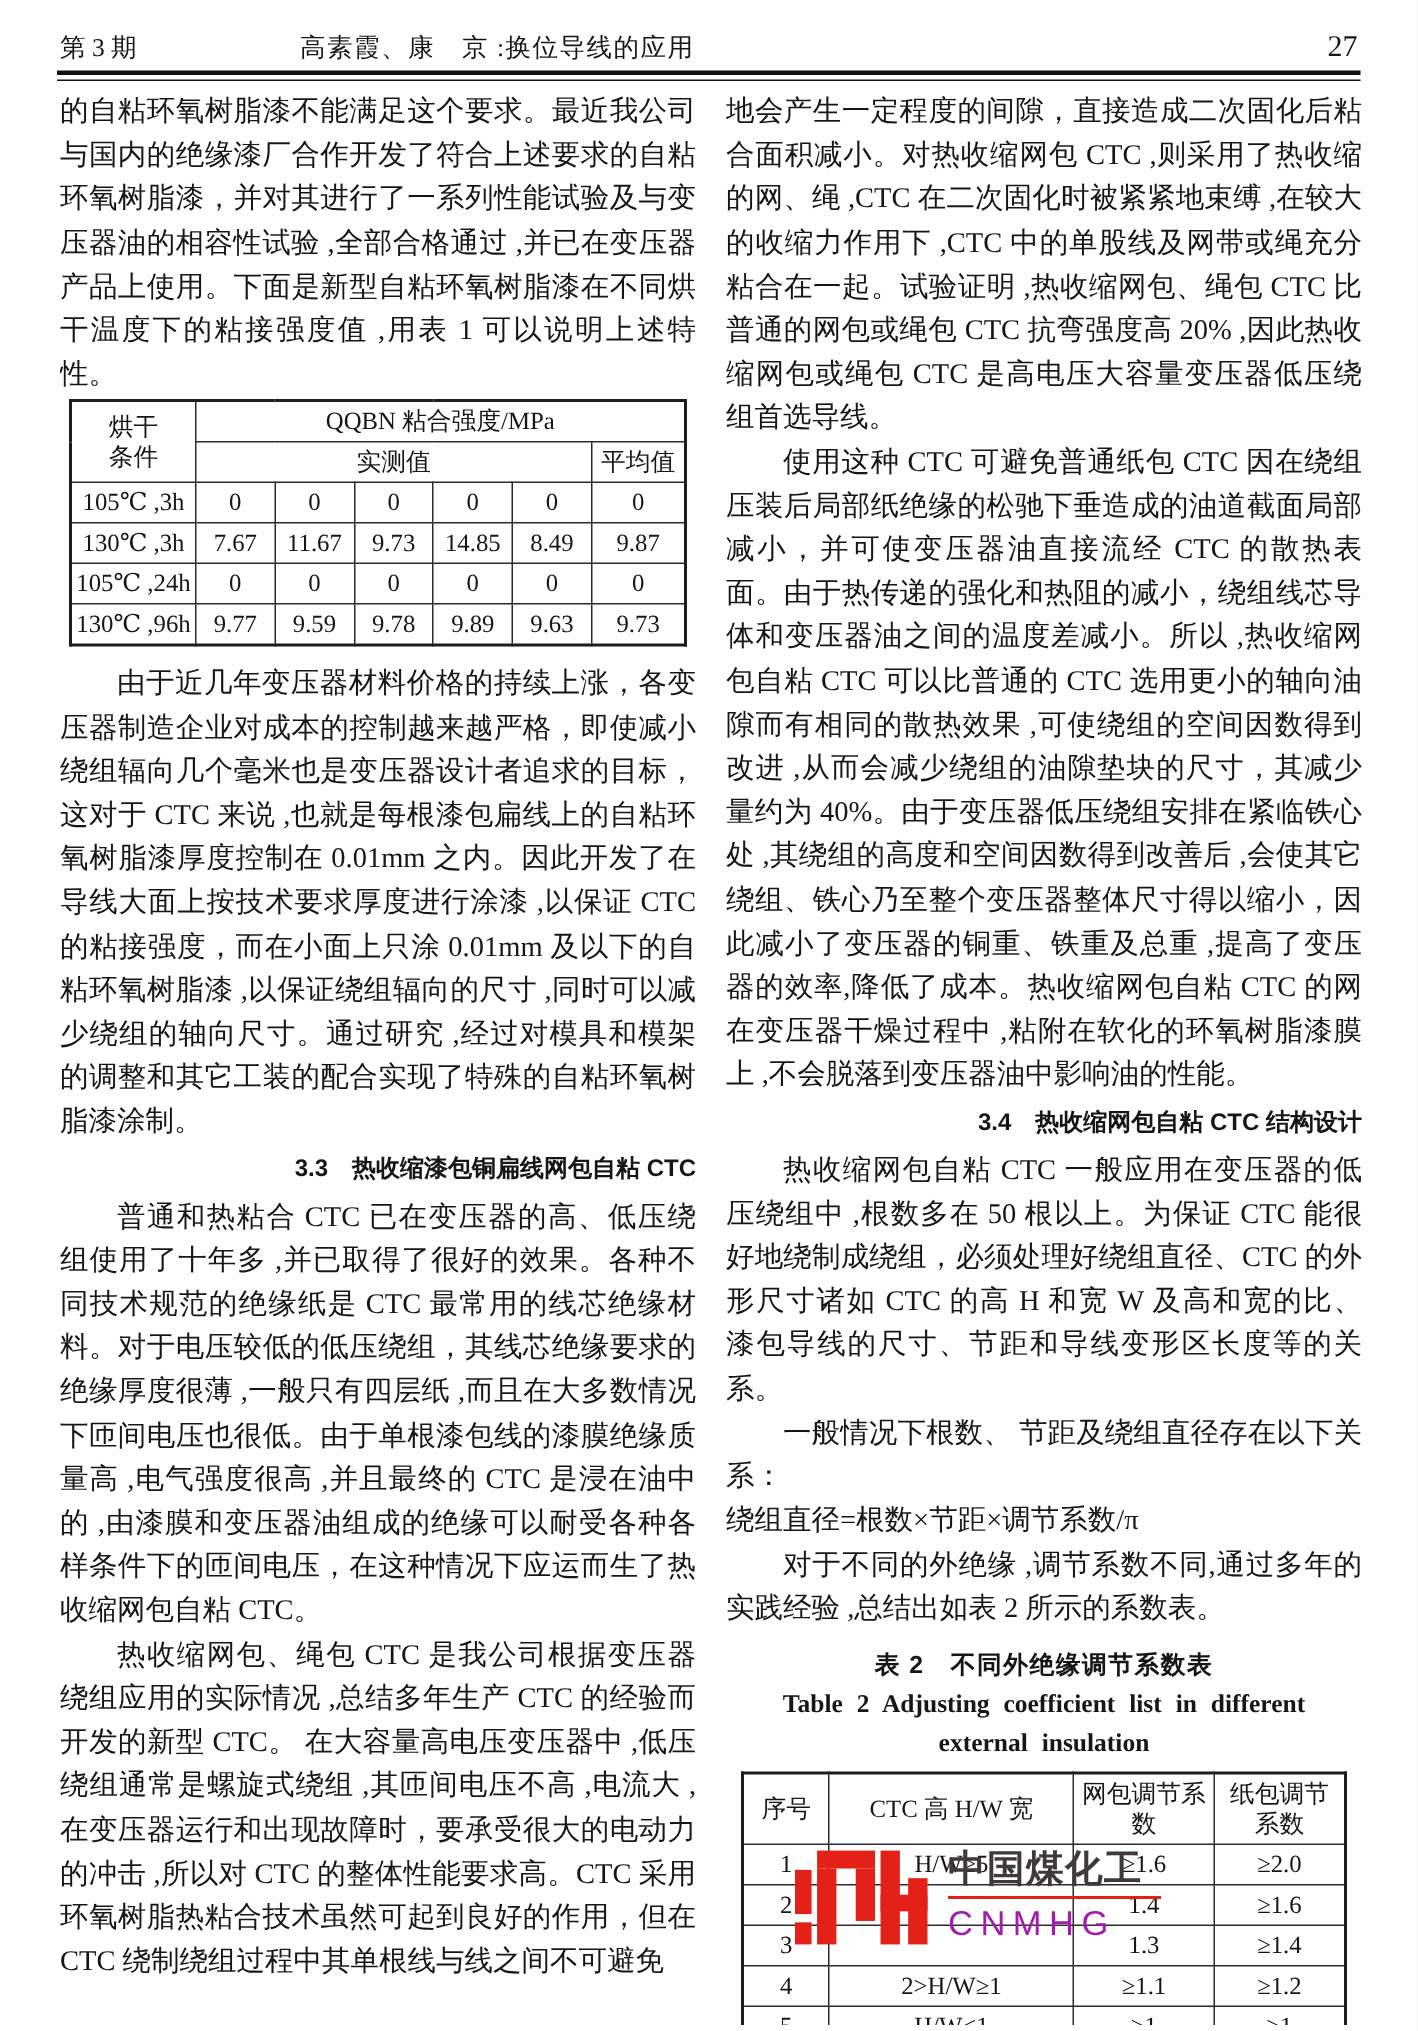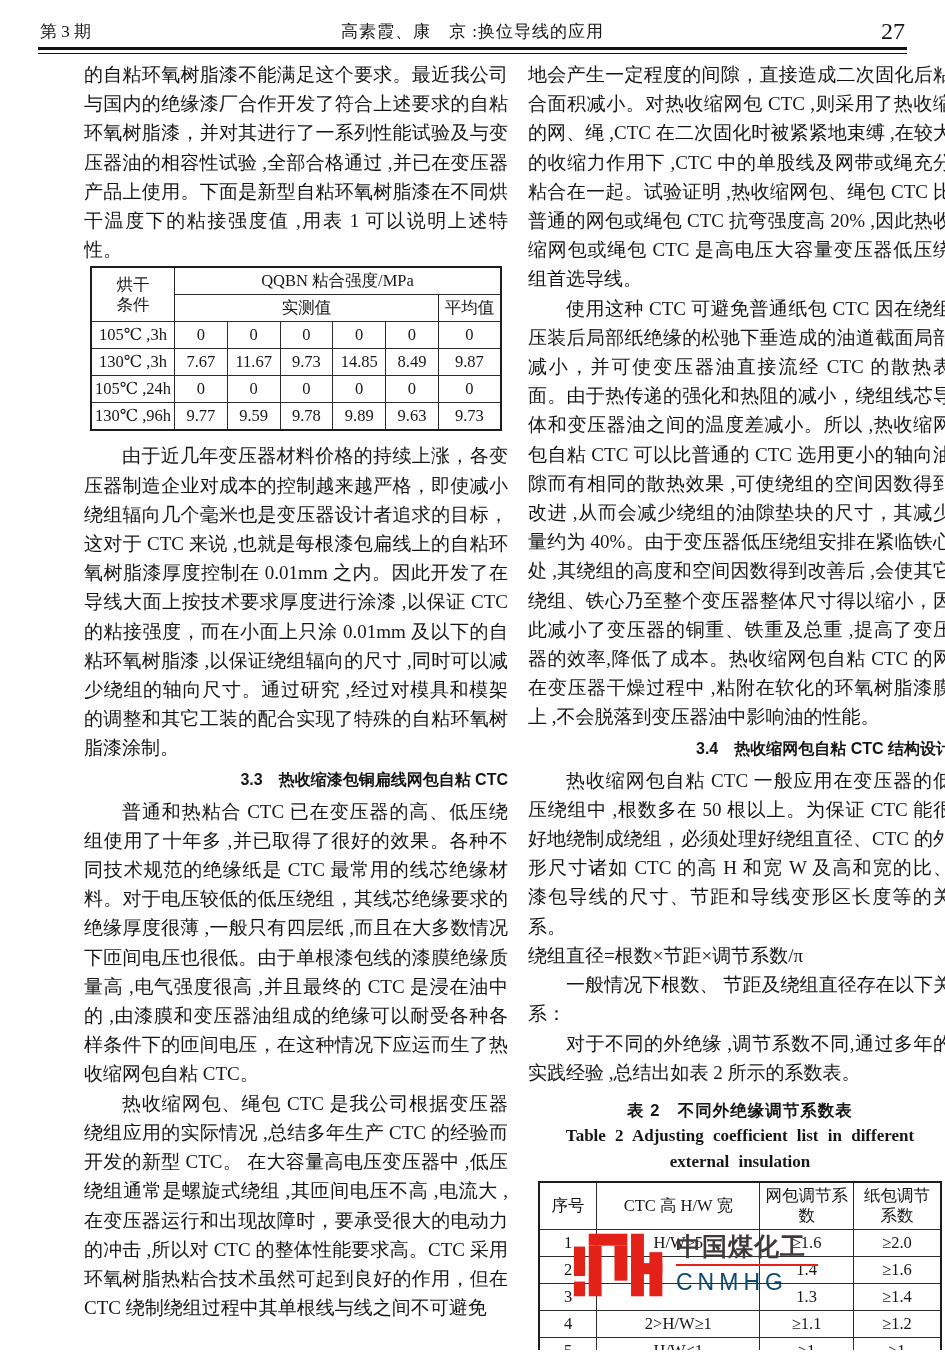--- a/index.html
+++ b/index.html
@@ -8,29 +8,29 @@
     position:relative; width:945px; height:1354px; margin:0 auto;
     background:#fefefe; color:#161616; overflow:hidden;
     font-family:"Liberation Serif","DejaVu Serif",serif;
   }
   
   .runhead {
     position:absolute; top:18px; left:40px; right:40px; height:26px;
     display:flex; align-items:center; font-size:17px;
   }
   .runhead .issue { width:160px; text-align:left; }
-  .runhead .rtitle { flex:1; text-align:center; letter-spacing:1px;font-family:Liberation Serif, serif; }
-  .runhead .pageno { width:160px; text-align:right; font-size:24px; }
+  .runhead .rtitle { flex:1; letter-spacing:1px;font-family:Liberation Serif, serif; }
+  .runhead .pageno { width:160px; text-align:right; font-size:20px; }
   .headrule { position:absolute; top:47px; left:38px; right:38px; }
   .headrule .thick { height:3px; background:#111; }
   .headrule .thin  { height:1.5px; background:#111; margin-top:2.5px; }
   
   .col {
     position:absolute; top:60px; width:424px; height:1290px; overflow:hidden;
-    font-size:19px; line-height:29.2px; text-align:justify;margin-left:44px;
+    font-size:19px; line-height:29.2px; text-align:justify;
   }
   .col-left  { left:40px; }
   .col-right { left:484px; }
   p.body { text-align:justify; }
   p.indent { text-indent:2em; }
   .sechead {
     font-family:"Liberation Sans","DejaVu Sans",sans-serif;
     font-weight:bold; font-size:16px; line-height:30px; margin:2px 0 2px 0;
     text-align:right;
   }
@@ -63,21 +63,21 @@
   .wm-cn {
     position:absolute; left:102px; top:0; width:150px;
     font-family:Liberation Sans, sans-serif;
     font-weight:bold; font-size:25px; line-height:30px; color:#3f3a39;
     letter-spacing:1px; white-space:nowrap; text-align:left; text-indent:0;
   }
   .wm-underline { position:absolute; left:102px; top:33px; width:142px; height:2.5px; background:#e32119; }
   .wm-en {
     position:absolute; left:102px; top:37px;
     font-family:"Liberation Sans","DejaVu Sans",sans-serif;
-    font-size:23px; line-height:28px; color:#0c4a6e; letter-spacing:5px;
+    font-size:23px; line-height:28px; color:#a21caf; letter-spacing:5px;
     white-space:nowrap; text-align:left; text-indent:0;
   }
 </style>
 </head>
 <body>
 
 <div class="page">
 
   <div class="runhead">
     <div class="issue">第 3 期</div>
@@ -160,22 +160,22 @@
     <p class="body indent">普通和热粘合 CTC 已在变压器的高、低压绕组使用了十年多 ,并已取得了很好的效果。各种不同技术规范的绝缘纸是 CTC 最常用的线芯绝缘材料。对于电压较低的低压绕组，其线芯绝缘要求的绝缘厚度很薄 ,一般只有四层纸 ,而且在大多数情况下匝间电压也很低。由于单根漆包线的漆膜绝缘质量高 ,电气强度很高 ,并且最终的 CTC 是浸在油中的 ,由漆膜和变压器油组成的绝缘可以耐受各种各样条件下的匝间电压，在这种情况下应运而生了热收缩网包自粘 CTC。</p>
     <p class="body indent">热收缩网包、绳包 CTC 是我公司根据变压器绕组应用的实际情况 ,总结多年生产 CTC 的经验而开发的新型 CTC。 在大容量高电压变压器中 ,低压绕组通常是螺旋式绕组 ,其匝间电压不高 ,电流大 ,在变压器运行和出现故障时，要承受很大的电动力的冲击 ,所以对 CTC 的整体性能要求高。CTC 采用环氧树脂热粘合技术虽然可起到良好的作用，但在 CTC 绕制绕组过程中其单根线与线之间不可避免</p>
   </div>
 
   <div class="col col-right">
 
     <p class="body">地会产生一定程度的间隙，直接造成二次固化后粘合面积减小。对热收缩网包 CTC ,则采用了热收缩的网、绳 ,CTC 在二次固化时被紧紧地束缚 ,在较大的收缩力作用下 ,CTC 中的单股线及网带或绳充分粘合在一起。试验证明 ,热收缩网包、绳包 CTC 比普通的网包或绳包 CTC 抗弯强度高 20% ,因此热收缩网包或绳包 CTC 是高电压大容量变压器低压绕组首选导线。</p>
     <p class="body indent">使用这种 CTC 可避免普通纸包 CTC 因在绕组压装后局部纸绝缘的松驰下垂造成的油道截面局部减小，并可使变压器油直接流经 CTC 的散热表面。由于热传递的强化和热阻的减小，绕组线芯导体和变压器油之间的温度差减小。所以 ,热收缩网包自粘 CTC 可以比普通的 CTC 选用更小的轴向油隙而有相同的散热效果 ,可使绕组的空间因数得到改进 ,从而会减少绕组的油隙垫块的尺寸，其减少量约为 40%。由于变压器低压绕组安排在紧临铁心处 ,其绕组的高度和空间因数得到改善后 ,会使其它绕组、铁心乃至整个变压器整体尺寸得以缩小，因此减小了变压器的铜重、铁重及总重 ,提高了变压器的效率,降低了成本。热收缩网包自粘 CTC 的网在变压器干燥过程中 ,粘附在软化的环氧树脂漆膜上 ,不会脱落到变压器油中影响油的性能。</p>
     <div class="sechead">3.4　热收缩网包自粘 CTC 结构设计</div>
     <p class="body indent">热收缩网包自粘 CTC 一般应用在变压器的低压绕组中 ,根数多在 50 根以上。为保证 CTC 能很好地绕制成绕组，必须处理好绕组直径、CTC 的外形尺寸诸如 CTC 的高 H 和宽 W 及高和宽的比、 漆包导线的尺寸、节距和导线变形区长度等的关系。</p>
+    <p class="body indent">一般情况下根数、 节距及绕组直径存在以下关系：</p>
     <p class="body formula">绕组直径=根数×节距×调节系数/π</p>
-    <p class="body indent">一般情况下根数、 节距及绕组直径存在以下关系：</p>
     <p class="body indent">对于不同的外绝缘 ,调节系数不同,通过多年的实践经验 ,总结出如表 2 所示的系数表。</p>
 
     <div class="tcap">
       <div class="cn">表 2　不同外绝缘调节系数表</div>
       <div class="en">Table 2  Adjusting coefficient list in different</div>
       <div class="en">external insulation</div>
     </div>
 
     <div class="t2wrap">
       <table class="datatable t2">

